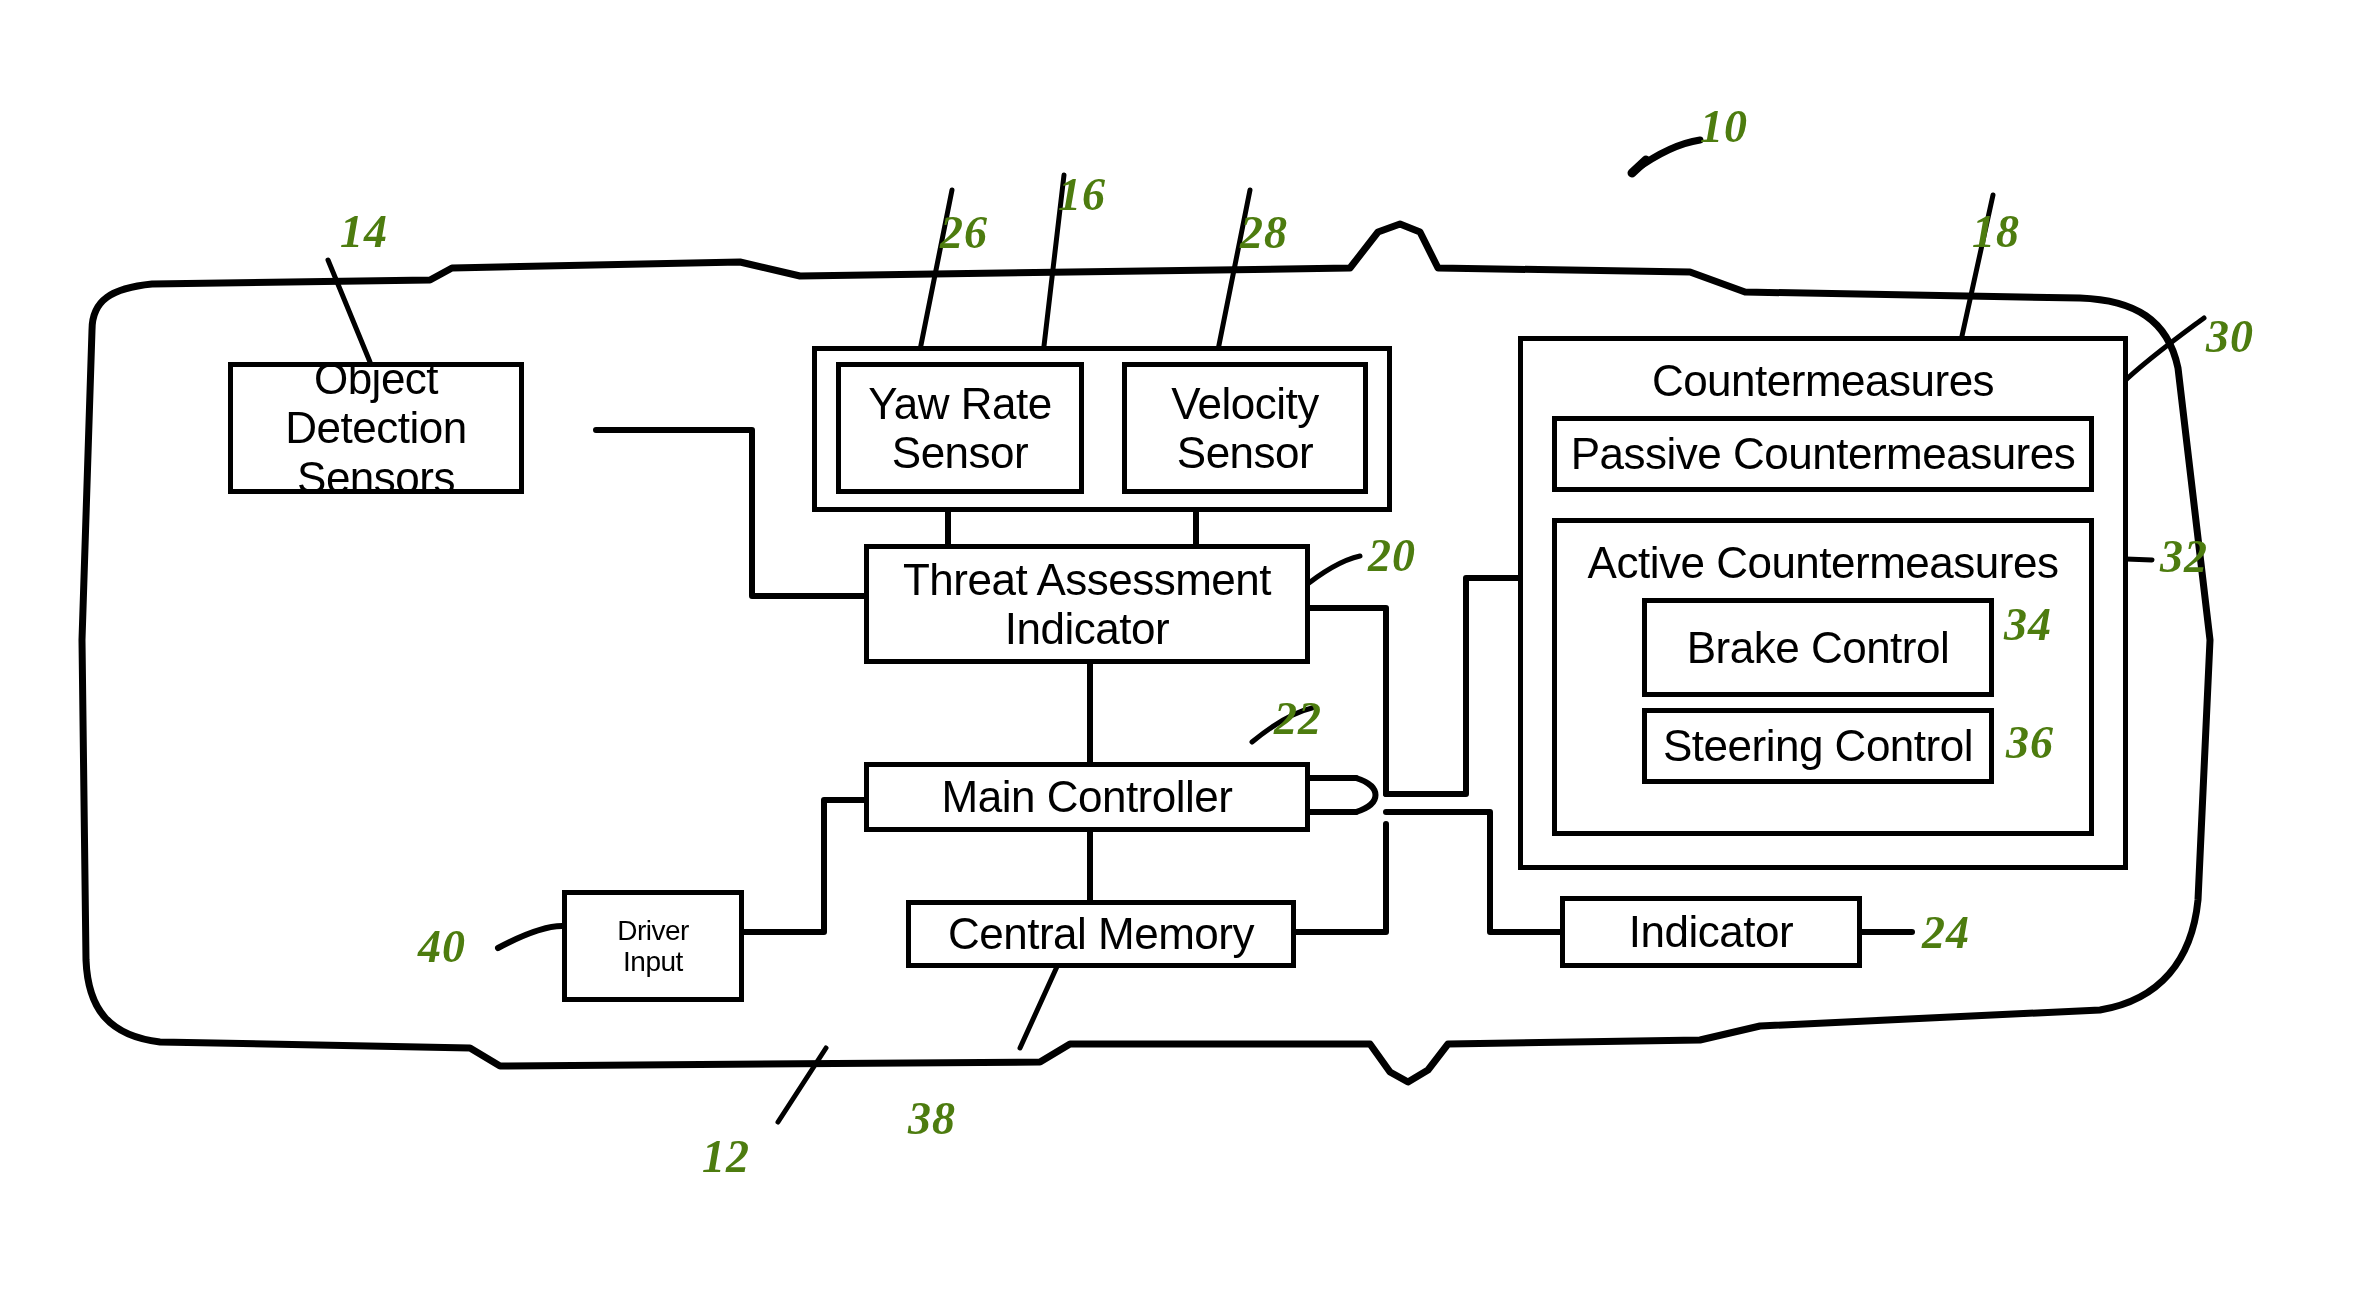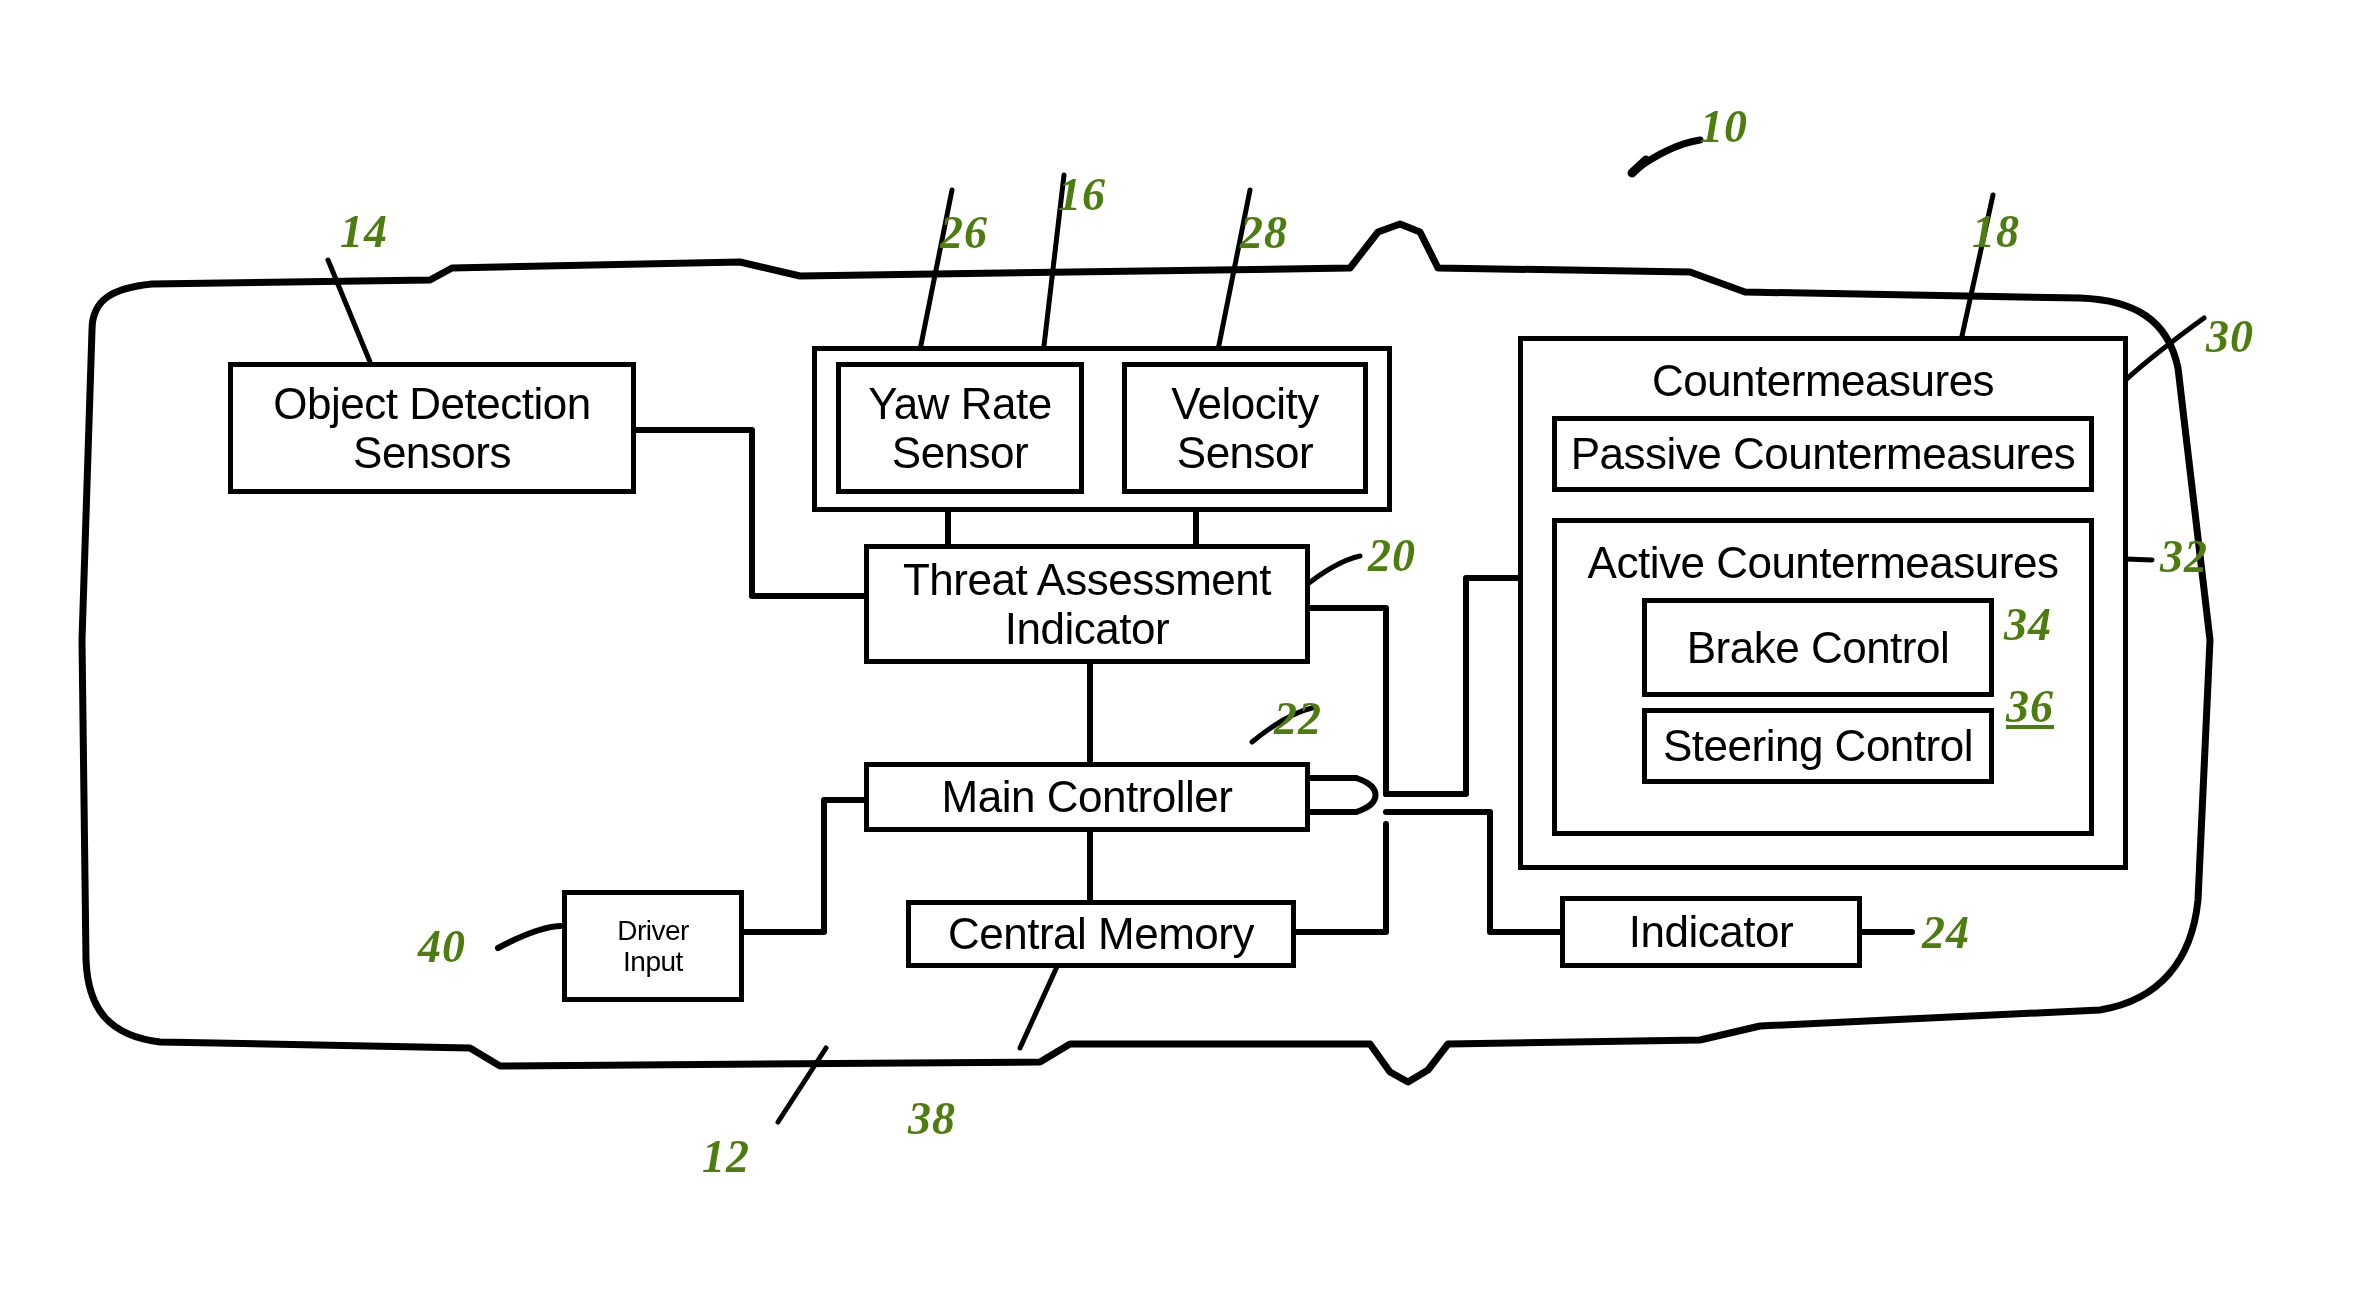--- a/index.html
+++ b/index.html
@@ -155,21 +155,21 @@
       <path stroke-width="6" d="M 1310 812 L 1356 812"></path>
       <path stroke-width="6" d="M 1356 778 C 1382 786, 1382 804, 1356 812"></path>
       <path stroke-width="6" d="M 1386 794 L 1466 794 L 1466 578 L 1518 578"></path>
       <path stroke-width="6" d="M 1386 812 L 1490 812 L 1490 932 L 1560 932"></path>
 
       <path stroke-width="6" d="M 1296 932 L 1386 932 L 1386 824"></path>
 
     </g>
   </svg>
 
-  <div class="box txt-44" style="left:228px; top:362px; width:408px; height:132px;">
+  <div class="box txt-44" style="left:228px; top:362px; width:296px; height:132px;">
     <span>
       <span>Object Detection</span><br>
       <span>Sensors</span>
     </span>
   </div>
 
   <div class="container-box" style="left:812px; top:346px; width:580px; height:166px;"></div>
 
   <div class="box txt-44" style="left:836px; top:362px; width:248px; height:132px;">
     <span>
@@ -237,17 +237,17 @@
   <div class="ref" style="left:1058px; top:168px;">16</div>
   <div class="ref" style="left:1972px; top:205px;">18</div>
   <div class="ref" style="left:1368px; top:529px;">20</div>
   <div class="ref" style="left:1274px; top:692px;">22</div>
   <div class="ref" style="left:1922px; top:906px;">24</div>
   <div class="ref" style="left:940px;  top:206px;">26</div>
   <div class="ref" style="left:1240px; top:206px;">28</div>
   <div class="ref" style="left:2206px; top:310px;">30</div>
   <div class="ref" style="left:2160px; top:530px;">32</div>
   <div class="ref" style="left:2004px; top:598px;">34</div>
-  <div class="ref" style="left:2006px; top:680px;text-decoration:underline;">36</div>
+  <div class="ref" style="left:2006px; top:716px;">36</div>
   <div class="ref" style="left:908px;  top:1092px;">38</div>
   <div class="ref" style="left:418px;  top:920px;">40</div>
 
 </div>
 
 </body></html>

